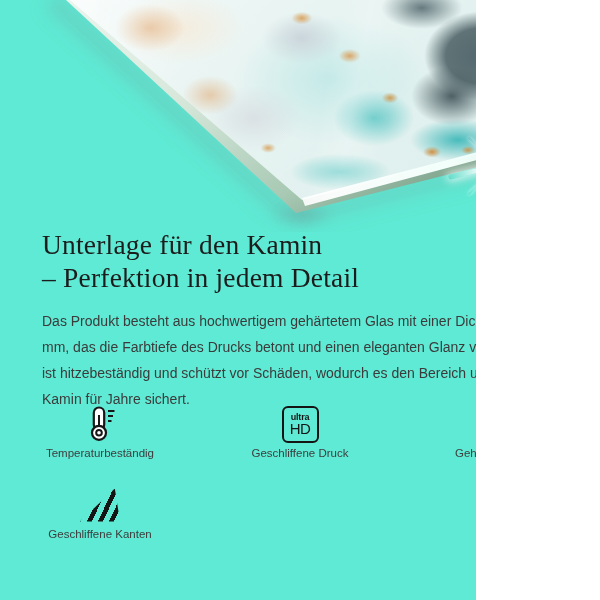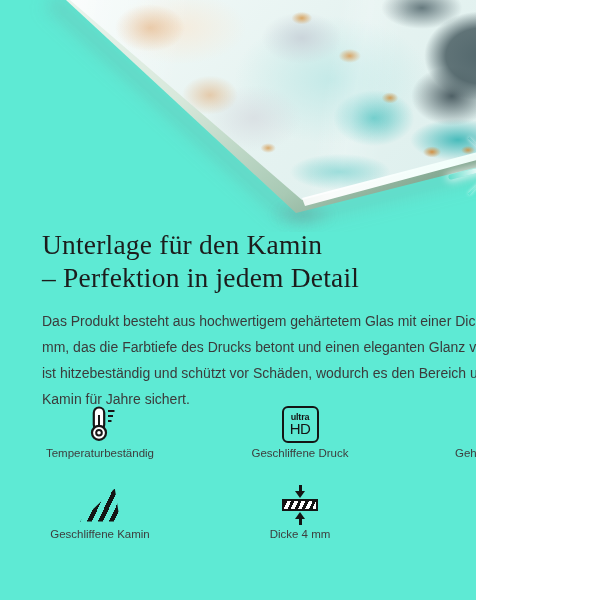--- a/index.html
+++ b/index.html
@@ -169,34 +169,18 @@
           <line x1="24.5" y1="13.5" x2="21.8" y2="30.5"></line>
         </svg>
       </div>
       <span class="label">Gehärtetes Druck</span>
     </div>
 
     <div class="feature">
       <div class="icon-box">
         <div class="stripes"></div>
       </div>
-      <span class="label">Geschliffene Kamin</span>
+      <span class="label">Geschliffene Kanten</span>
     </div>
 
-    <div class="feature">
-      <div class="icon-box">
-        <div class="thk">
-          <div class="arr">
-              <i class="shaft"></i>
-              <i class="head-down"></i>
-            </div>
-          <div class="bar"></div>
-          <div class="arr">
-              <i class="head-up"></i>
-              <i class="shaft"></i>
-            </div>
-        </div>
-      </div>
-      <span class="label">Dicke 4 mm</span>
-    </div>
 
   </div>
 </div>
 
 </body></html>

